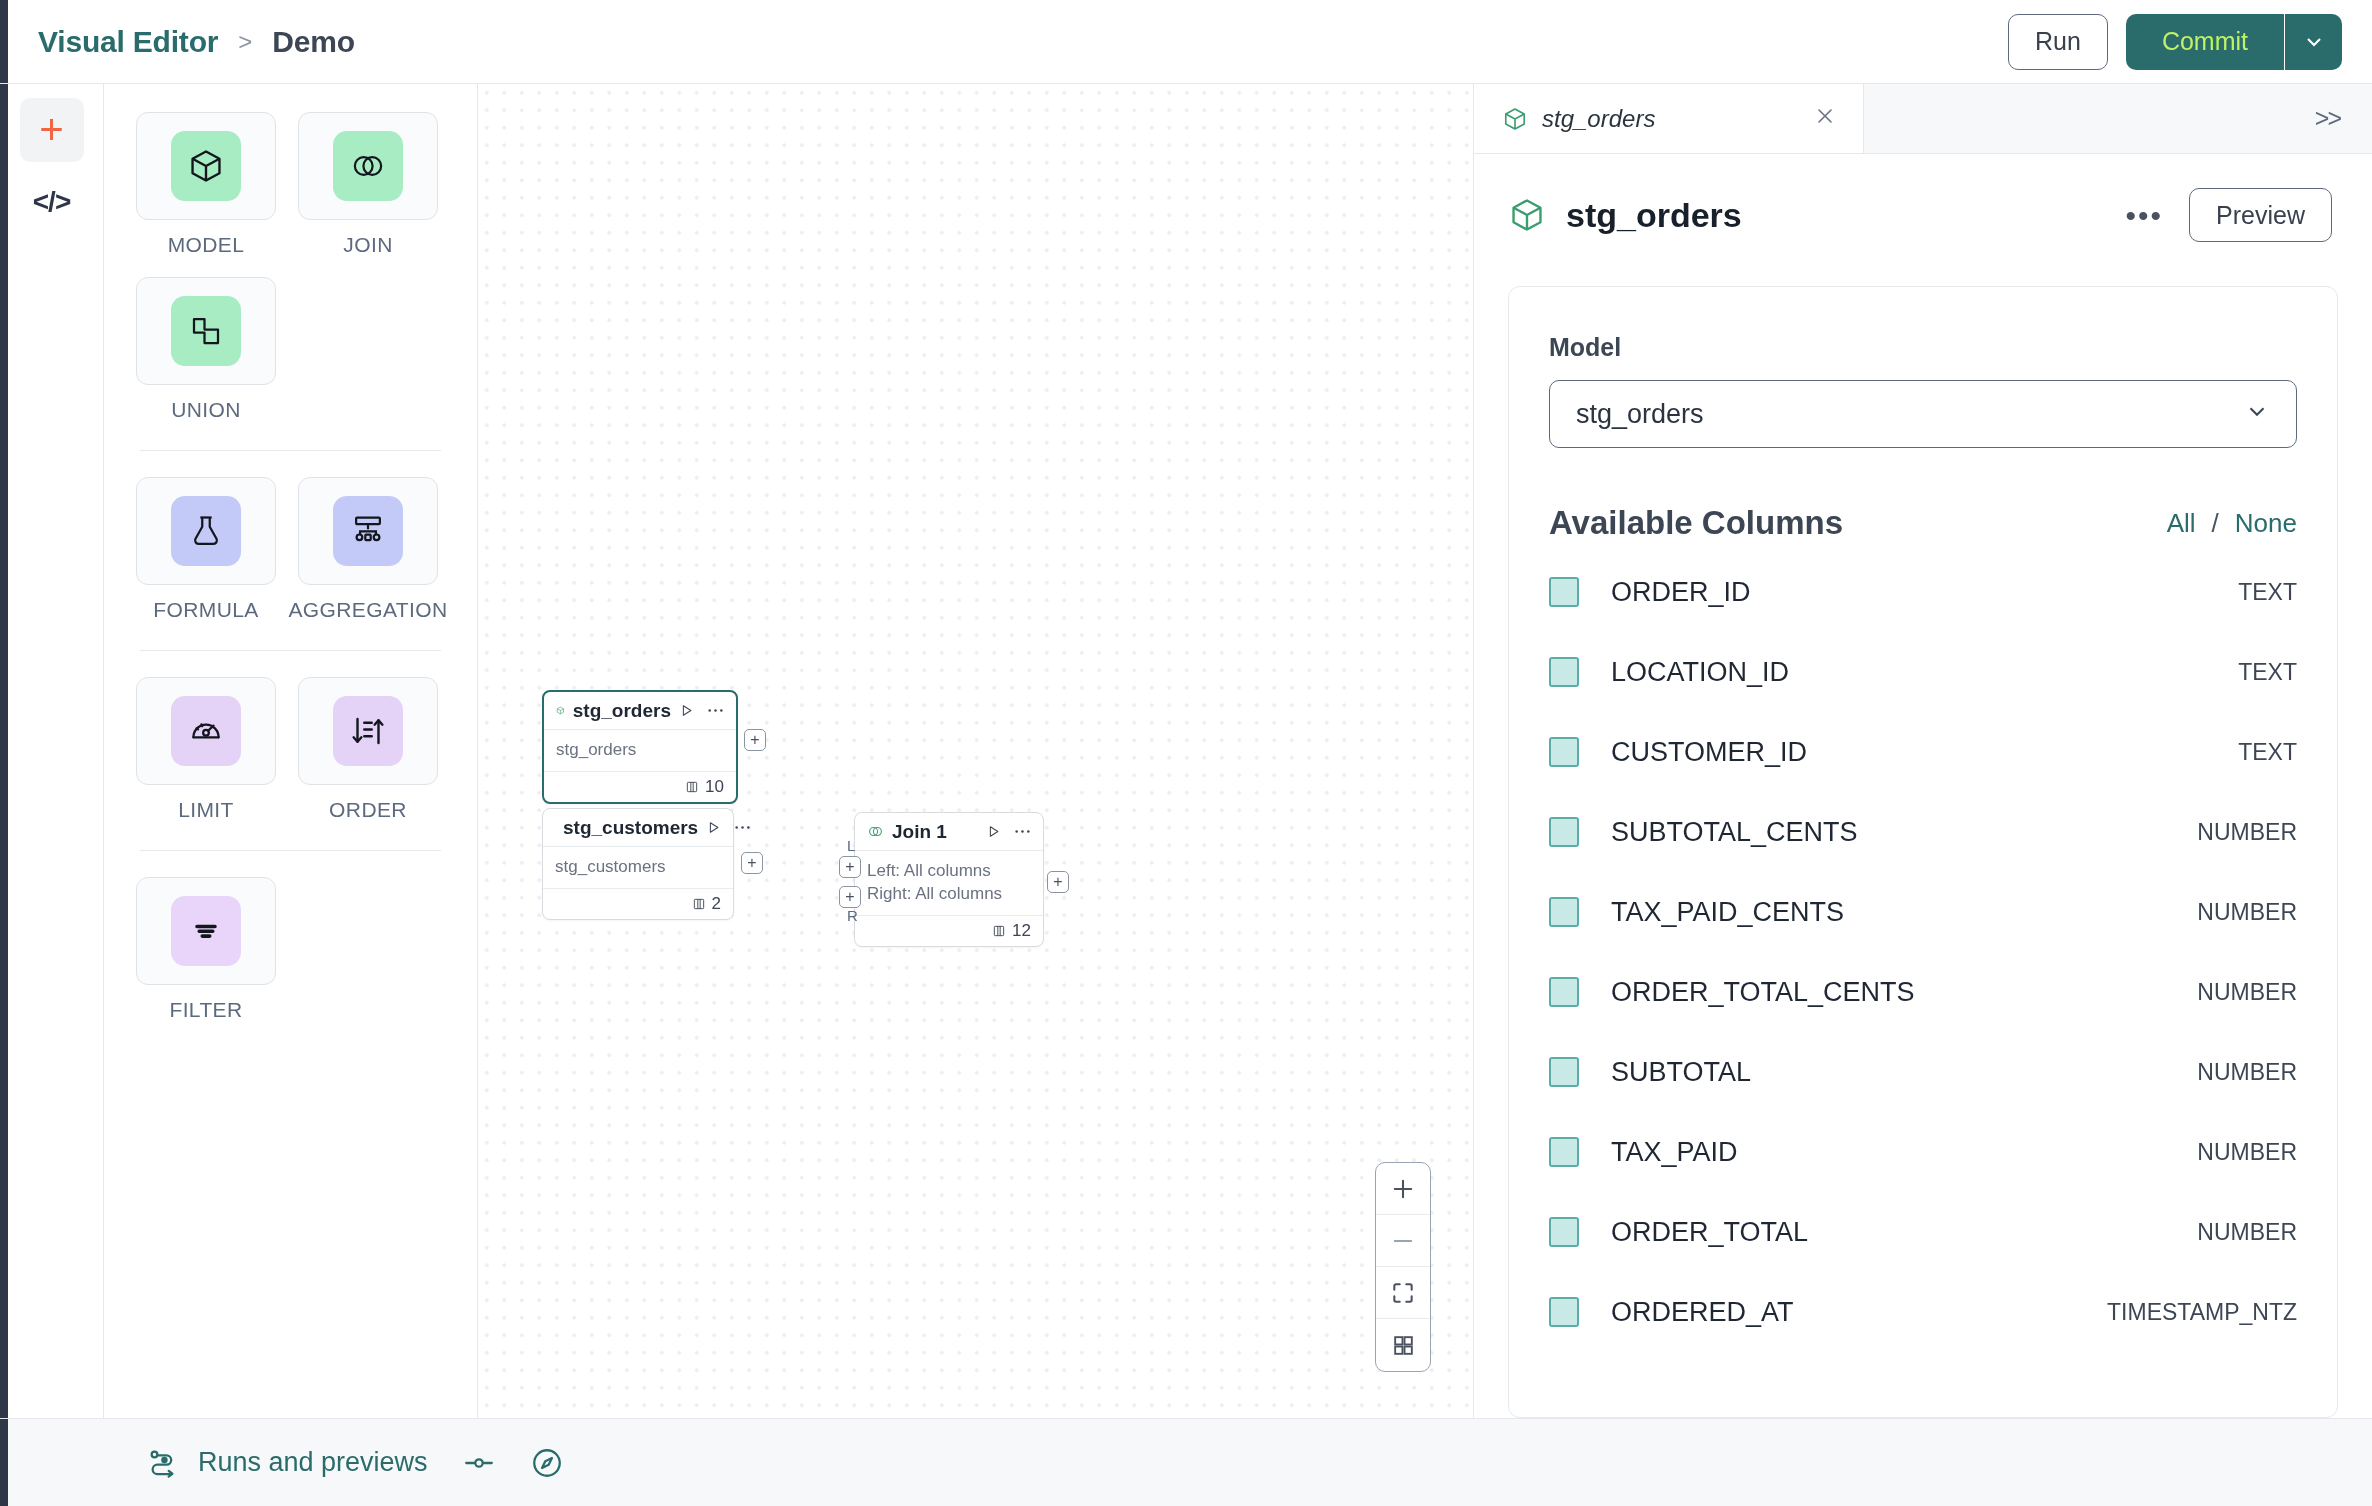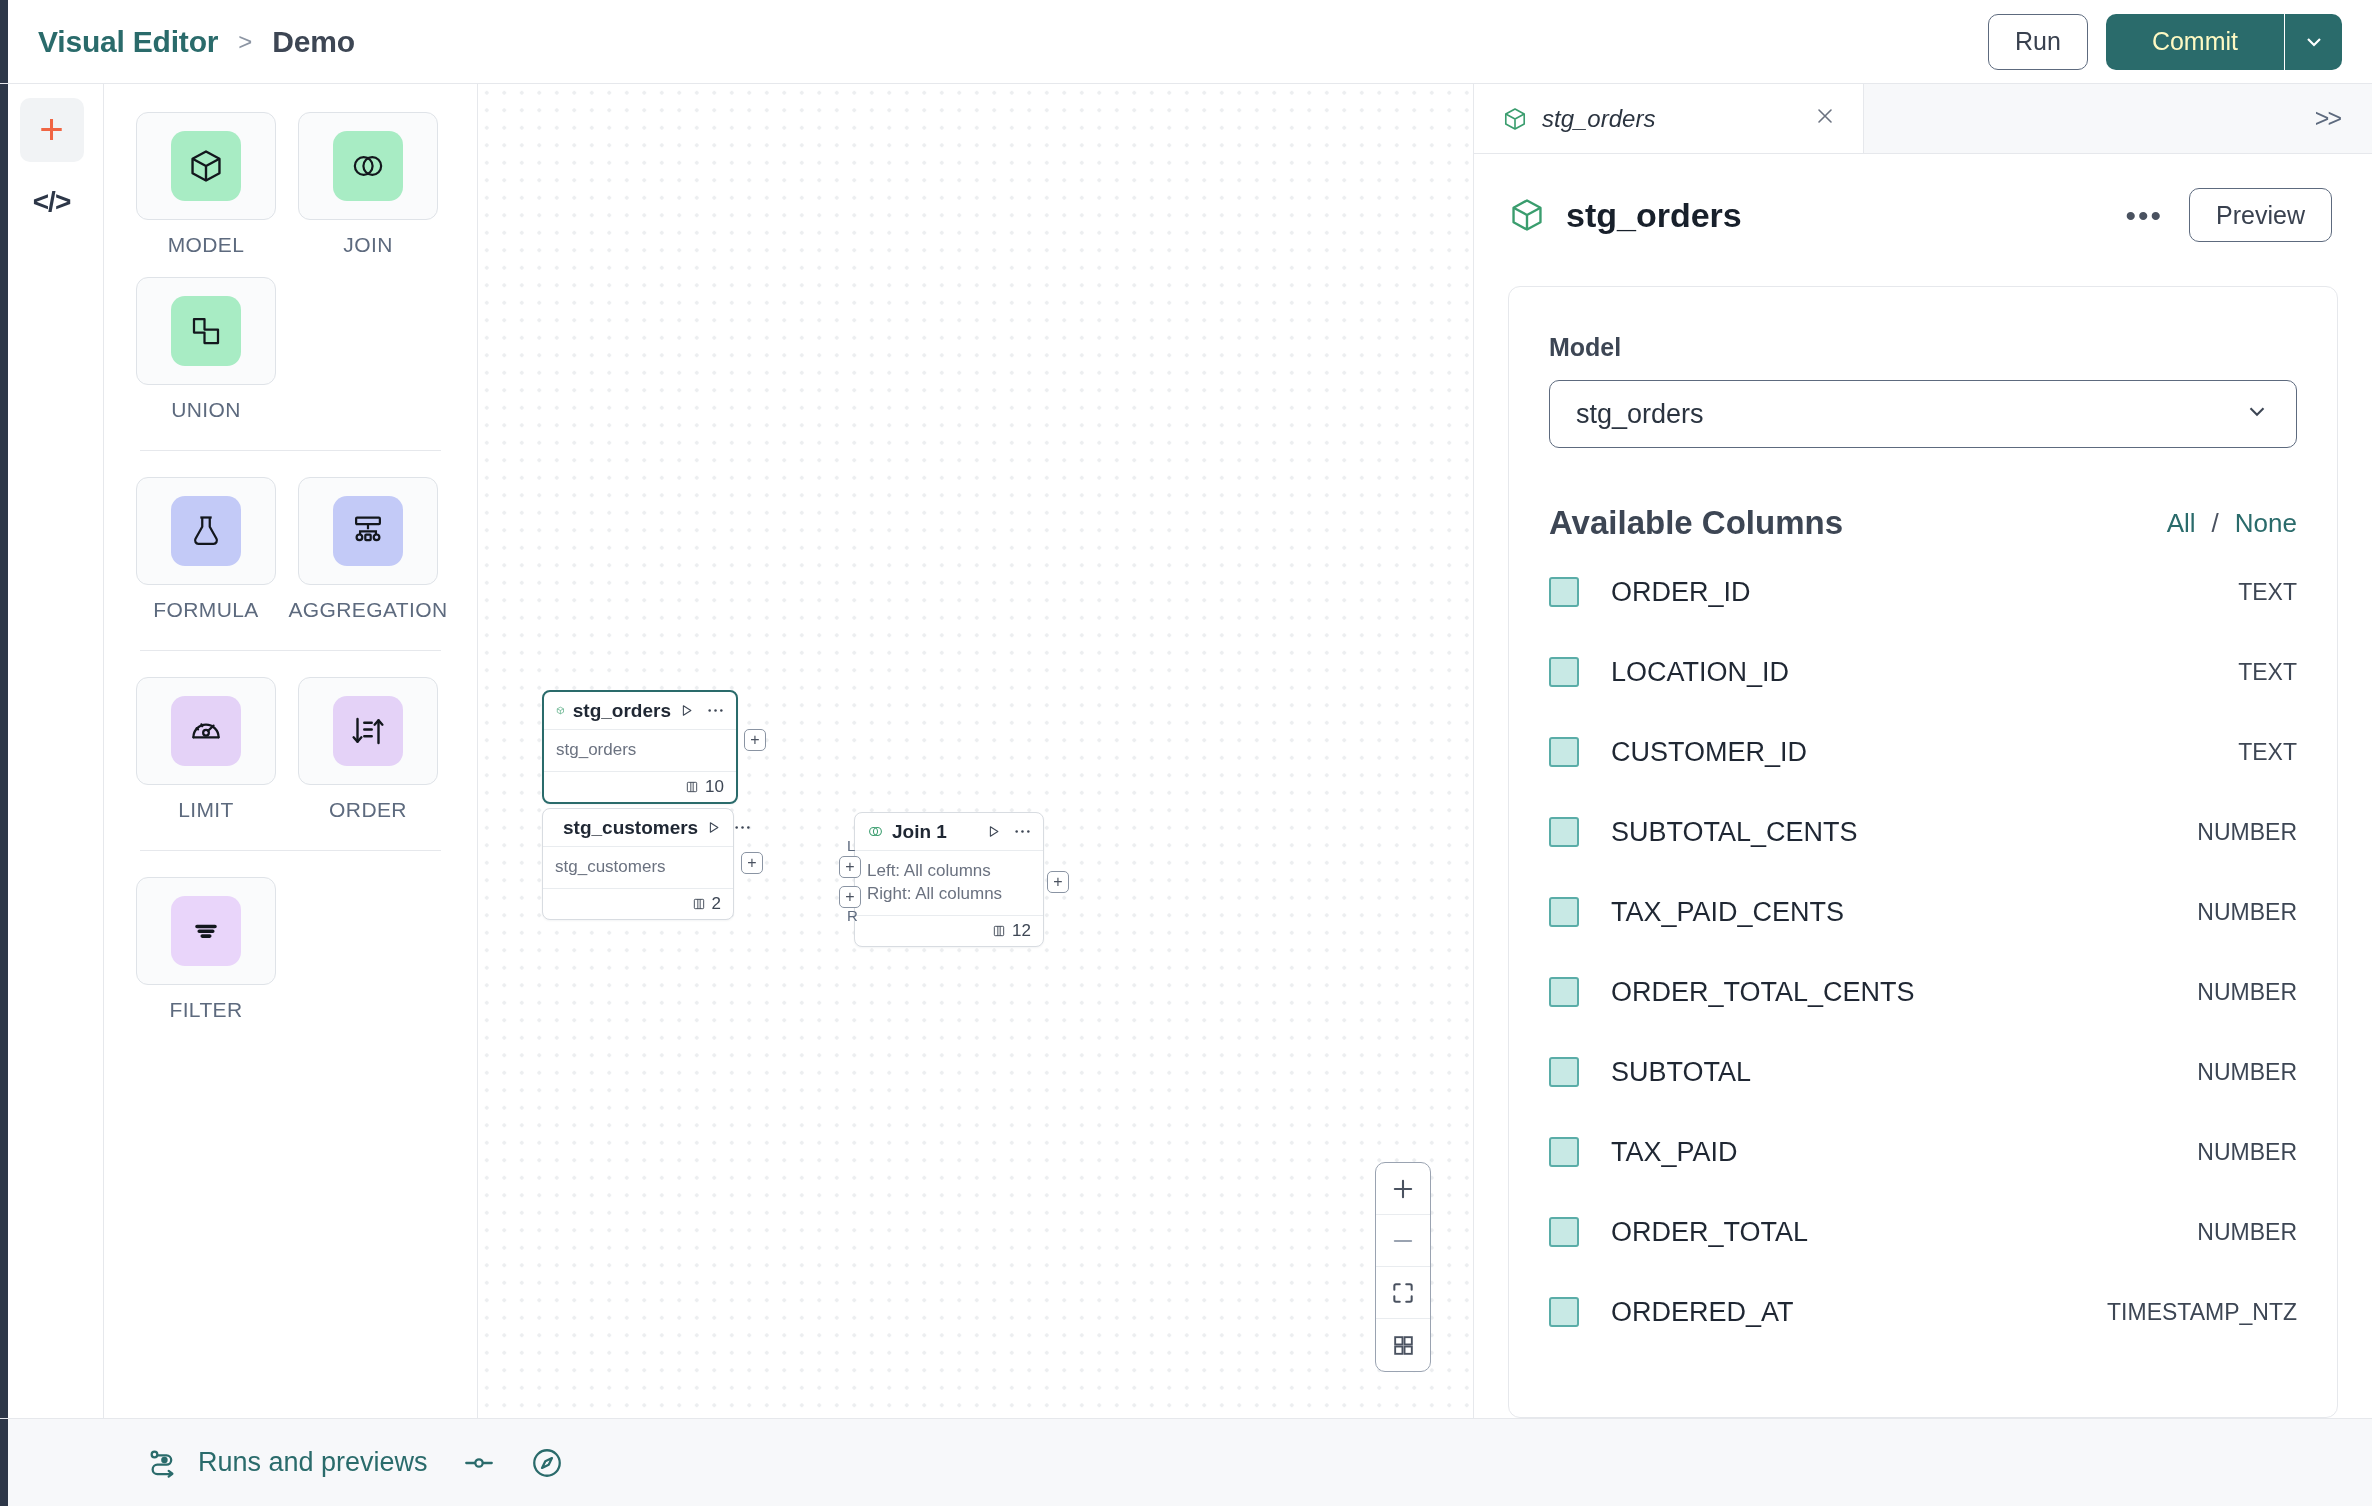--- a/index.html
+++ b/index.html
@@ -28,21 +28,21 @@
   .topbar-actions { margin-left: auto; display: flex; align-items: center; gap: 18px; padding-right: 30px; }
   .btn-run {
     height: 56px; padding: 0 26px;
     border: 1.5px solid #5d6a7e; border-radius: 10px;
     background: #fff; color: #39414f;
     font-size: 25px; font-family: "Liberation Sans", sans-serif;
     cursor: pointer; display:flex; align-items:center;
   }
   .commit-group { display: flex; height: 56px; border-radius: 10px; overflow: hidden; }
   .btn-commit {
-    padding: 0 46px; background: #2a6b6b; color: #fef9c3;
+    padding: 0 36px; background: #2a6b6b; color: #bef264;
     font-size: 25px; border: none; cursor: pointer;
     display:flex; align-items:center; font-family:"Liberation Sans", sans-serif;
   }
   .btn-commit-caret {
     width: 58px; background: #2a6b6b; color: #fff;
     border: none; border-left: 1.5px solid #ffffff; cursor: pointer;
     display:flex; align-items:center; justify-content:center;
   }
 
   

